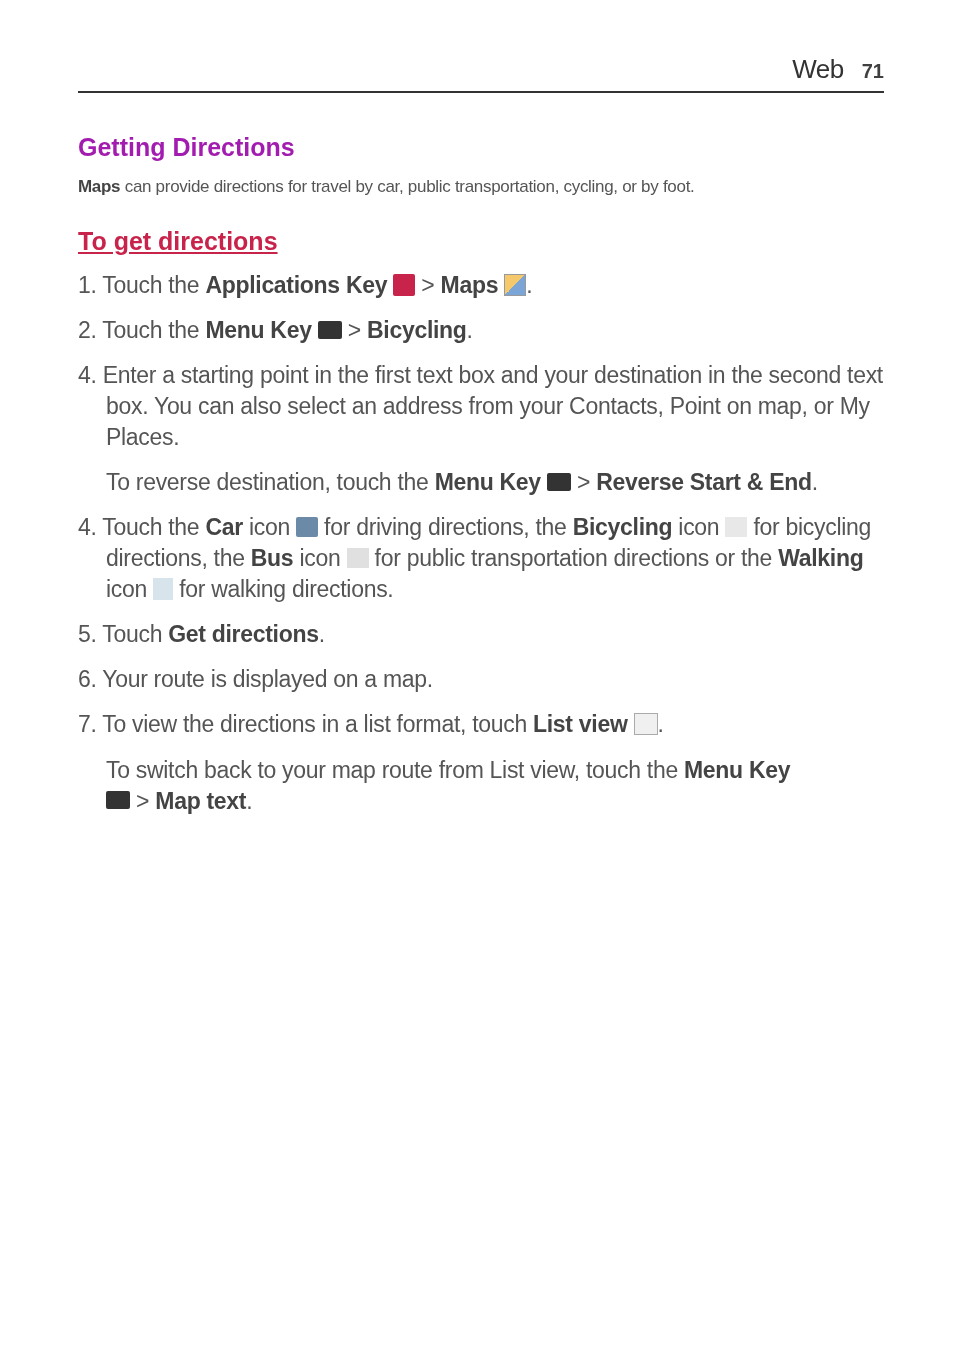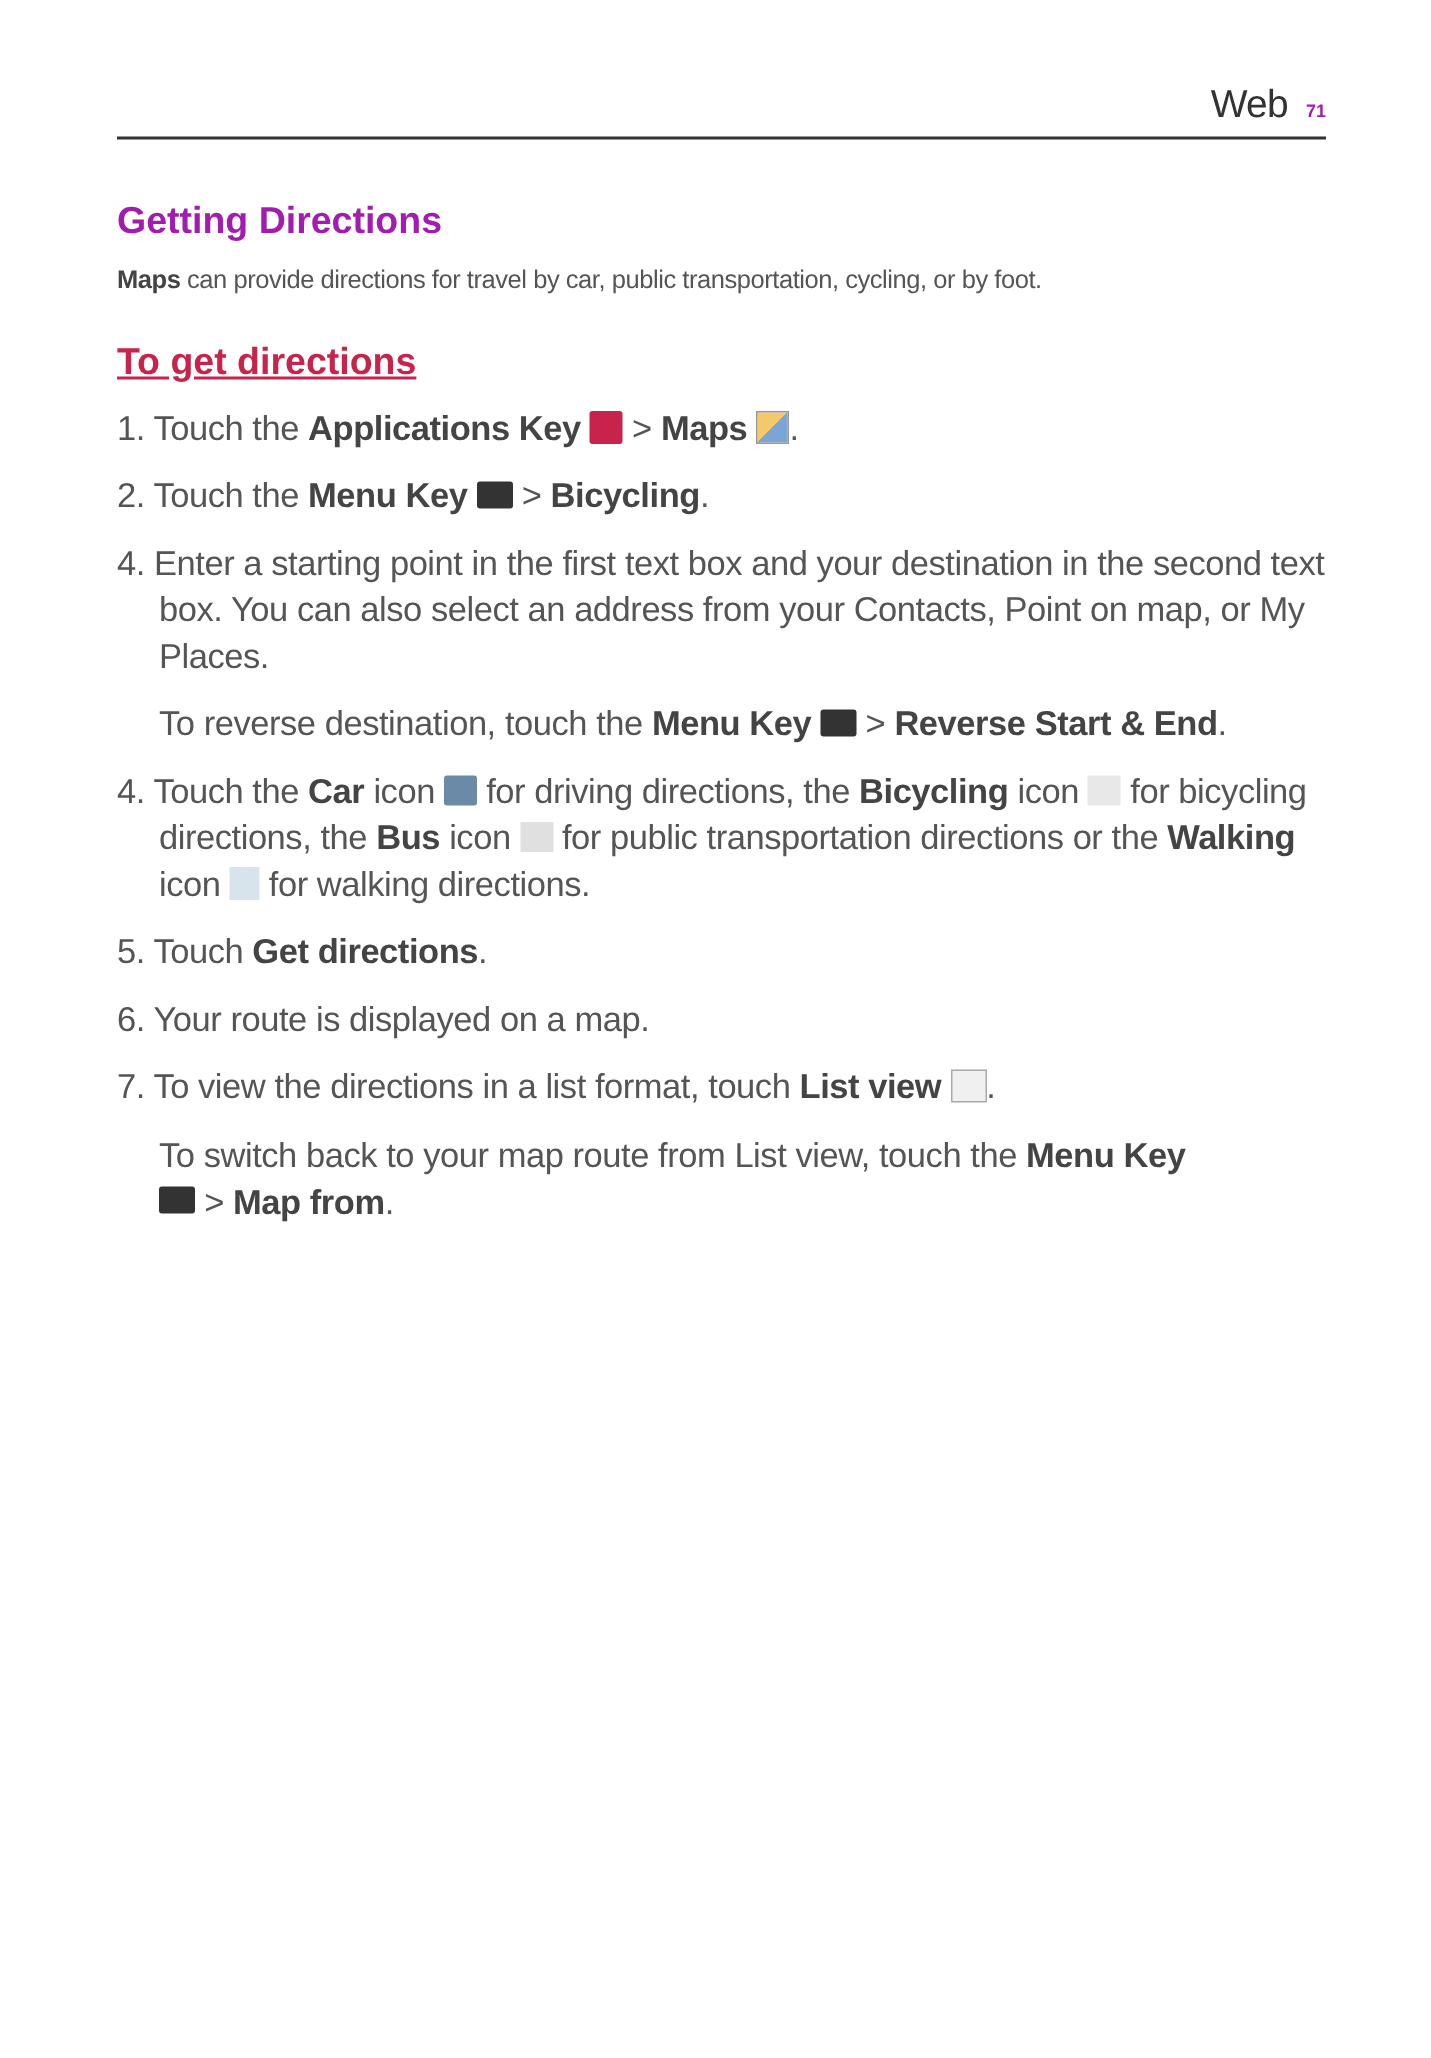--- a/index.html
+++ b/index.html
@@ -17,31 +17,31 @@
     .page {
       padding: 54px 70px 0 78px;
     }
     .header {
       display: flex;
       justify-content: flex-end;
       align-items: baseline;
       border-bottom: 2px solid #333;
       padding-bottom: 6px;
       margin-bottom: 40px;
-      gap: 12px;
     }
     .header-title {
       font-size: 26px;
       color: #333;
       font-weight: 400;
       letter-spacing: -0.5px;
     }
     .header-page {
-      font-size: 12px;
-      color: #a21caf;
+      font-size: 20px;
+      color: #404040;
+      margin-left: 18px;
       font-weight: bold;
     }
     .section-heading {
       color: #a21caf;
       font-size: 25px;
       font-weight: bold;
       margin-bottom: 14px;
     }
     .sub-heading {
       color: #c8234a;
@@ -168,16 +168,16 @@
     <span>5.  Touch </span><span class="bold">Get directions</span><span>.</span>
   </div>
 
   <div class="list-item">6.  Your route is displayed on a map.</div>
 
   <div class="list-item">
     <span>7.  To view the directions in a list format, touch </span><span class="bold">List view </span><span class="icon icon-listview"></span><span>.</span>
   </div>
 
   <div class="sub-text">
-    <span> To switch back to your map route from List view, touch the </span><span class="bold">Menu Key </span><br><span class="icon icon-menu"></span><span> &gt; </span><span class="bold">Map from</span><span>.</span>
+    <span> To switch back to your map route from List view, touch the </span><span class="bold">Menu Key </span><br><span class="icon icon-menu"></span><span> &gt; </span><span class="bold">Map text</span><span>.</span>
   </div>
 
 </div>
 
 </body></html>

